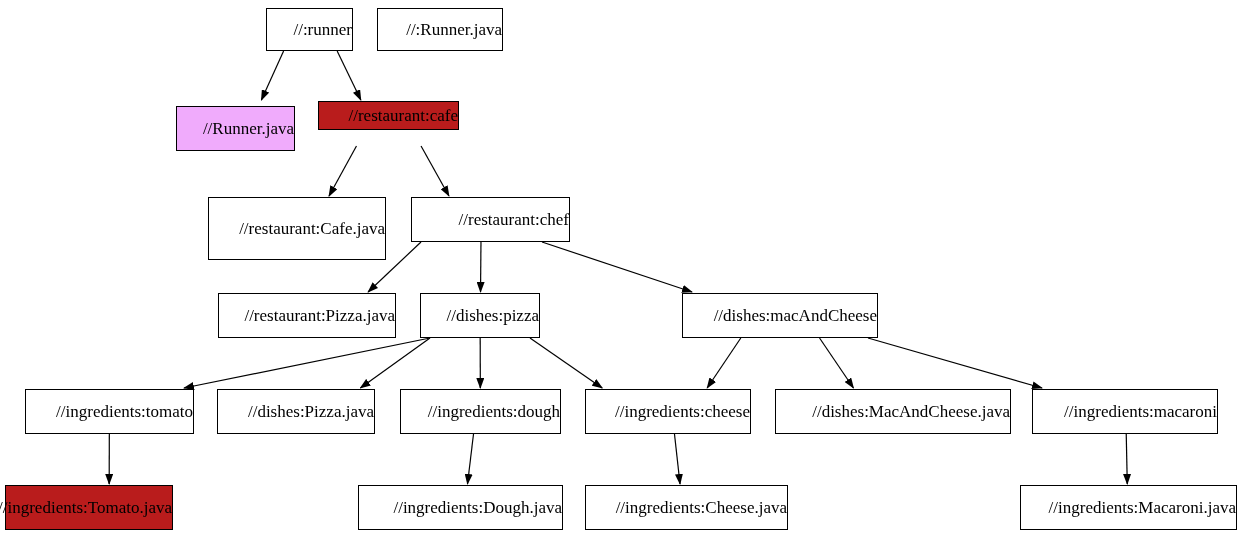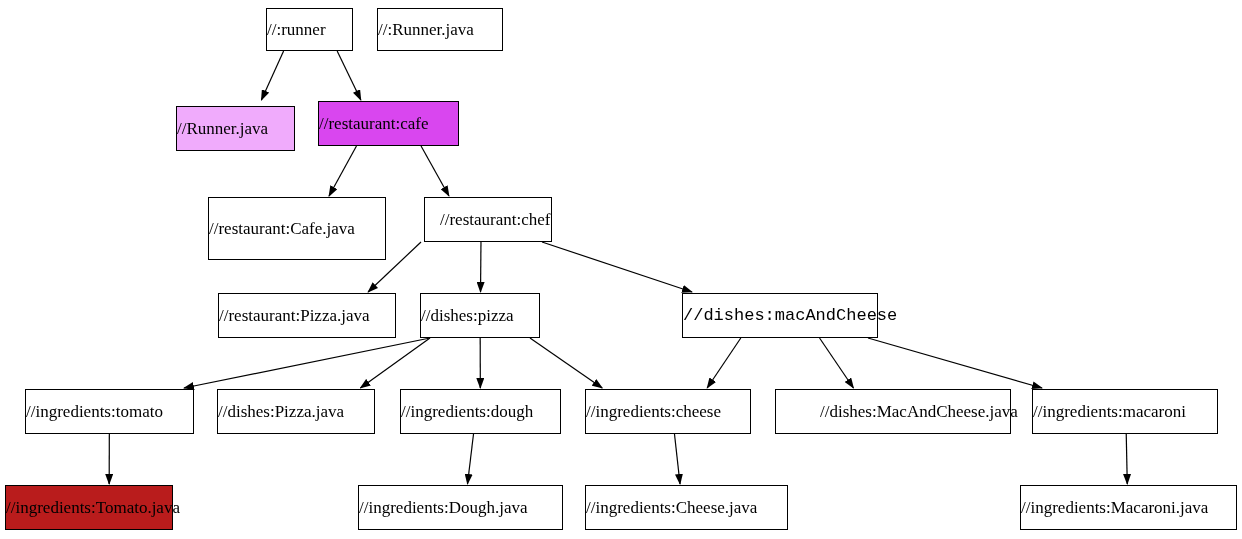--- a/index.html
+++ b/index.html
@@ -23,21 +23,21 @@
     height: 539px;
     pointer-events: none;
   }
   .node {
     position: absolute;
     box-sizing: border-box;
     background: #ffffff;
     border: 1px solid #000000;
     display: flex;
     align-items: center;
-    justify-content: flex-start;
+    justify-content: flex-end;
     font-size: 17px;
     color: #000000;
     white-space: nowrap;
     line-height: 1;
   }
 </style>
 </head>
 <body>
 
 <div class="canvas">
@@ -71,36 +71,36 @@
   <div id="nodes-layer">
       <div class="node" style="left: 266px; top: 8px; width: 87px; height: 43px; background: rgb(255, 255, 255); border-color: rgb(0, 0, 0);">
         <span>//:runner</span>
       </div>
       <div class="node" style="left: 377px; top: 8px; width: 126px; height: 43px; background: rgb(255, 255, 255); border-color: rgb(0, 0, 0);">
         <span>//:Runner.java</span>
       </div>
       <div class="node" style="left: 176px; top: 106px; width: 119px; height: 45px; background: #f0abfc; border-color: rgb(0, 0, 0);">
         <span>//Runner.java</span>
       </div>
-      <div class="node" style="left: 318px; top: 101px; width: 141px; height: 45px; background: #d946ef; border-color: rgb(0, 0, 0);">
+      <div class="node" style="left: 318px; top: 101px; width: 141px; height: 29px; background: #b91c1c; border-color: rgb(0, 0, 0);">
         <span>//restaurant:cafe</span>
       </div>
       <div class="node" style="left: 208px; top: 197px; width: 178px; height: 63px; background: rgb(255, 255, 255); border-color: rgb(0, 0, 0);">
         <span>//restaurant:Cafe.java</span>
       </div>
-      <div class="node" style="left: 424px; top: 197px; width: 128px; height: 45px; background: rgb(255, 255, 255); border-color: rgb(0, 0, 0); padding-left: 15px;">
+      <div class="node" style="left: 411px; top: 197px; width: 159px; height: 45px; background: rgb(255, 255, 255); border-color: rgb(0, 0, 0); padding-left: 15px;">
         <span>//restaurant:chef</span>
       </div>
       <div class="node" style="left: 218px; top: 293px; width: 178px; height: 45px; background: rgb(255, 255, 255); border-color: rgb(0, 0, 0);">
         <span>//restaurant:Pizza.java</span>
       </div>
       <div class="node" style="left: 420px; top: 293px; width: 120px; height: 45px; background: rgb(255, 255, 255); border-color: rgb(0, 0, 0);">
         <span>//dishes:pizza</span>
       </div>
-      <div class="node" style="left: 682px; top: 293px; width: 196px; height: 45px; background: rgb(255, 255, 255); border-color: rgb(0, 0, 0); font-family: Liberation Mono, monospace;">
+      <div class="node" style="left: 682px; top: 293px; width: 196px; height: 45px; background: rgb(255, 255, 255); border-color: rgb(0, 0, 0);">
         <span>//dishes:macAndCheese</span>
       </div>
       <div class="node" style="left: 25px; top: 389px; width: 169px; height: 45px; background: rgb(255, 255, 255); border-color: rgb(0, 0, 0);">
         <span>//ingredients:tomato</span>
       </div>
       <div class="node" style="left: 217px; top: 389px; width: 158px; height: 45px; background: rgb(255, 255, 255); border-color: rgb(0, 0, 0);">
         <span>//dishes:Pizza.java</span>
       </div>
       <div class="node" style="left: 400px; top: 389px; width: 161px; height: 45px; background: rgb(255, 255, 255); border-color: rgb(0, 0, 0);">
         <span>//ingredients:dough</span>

